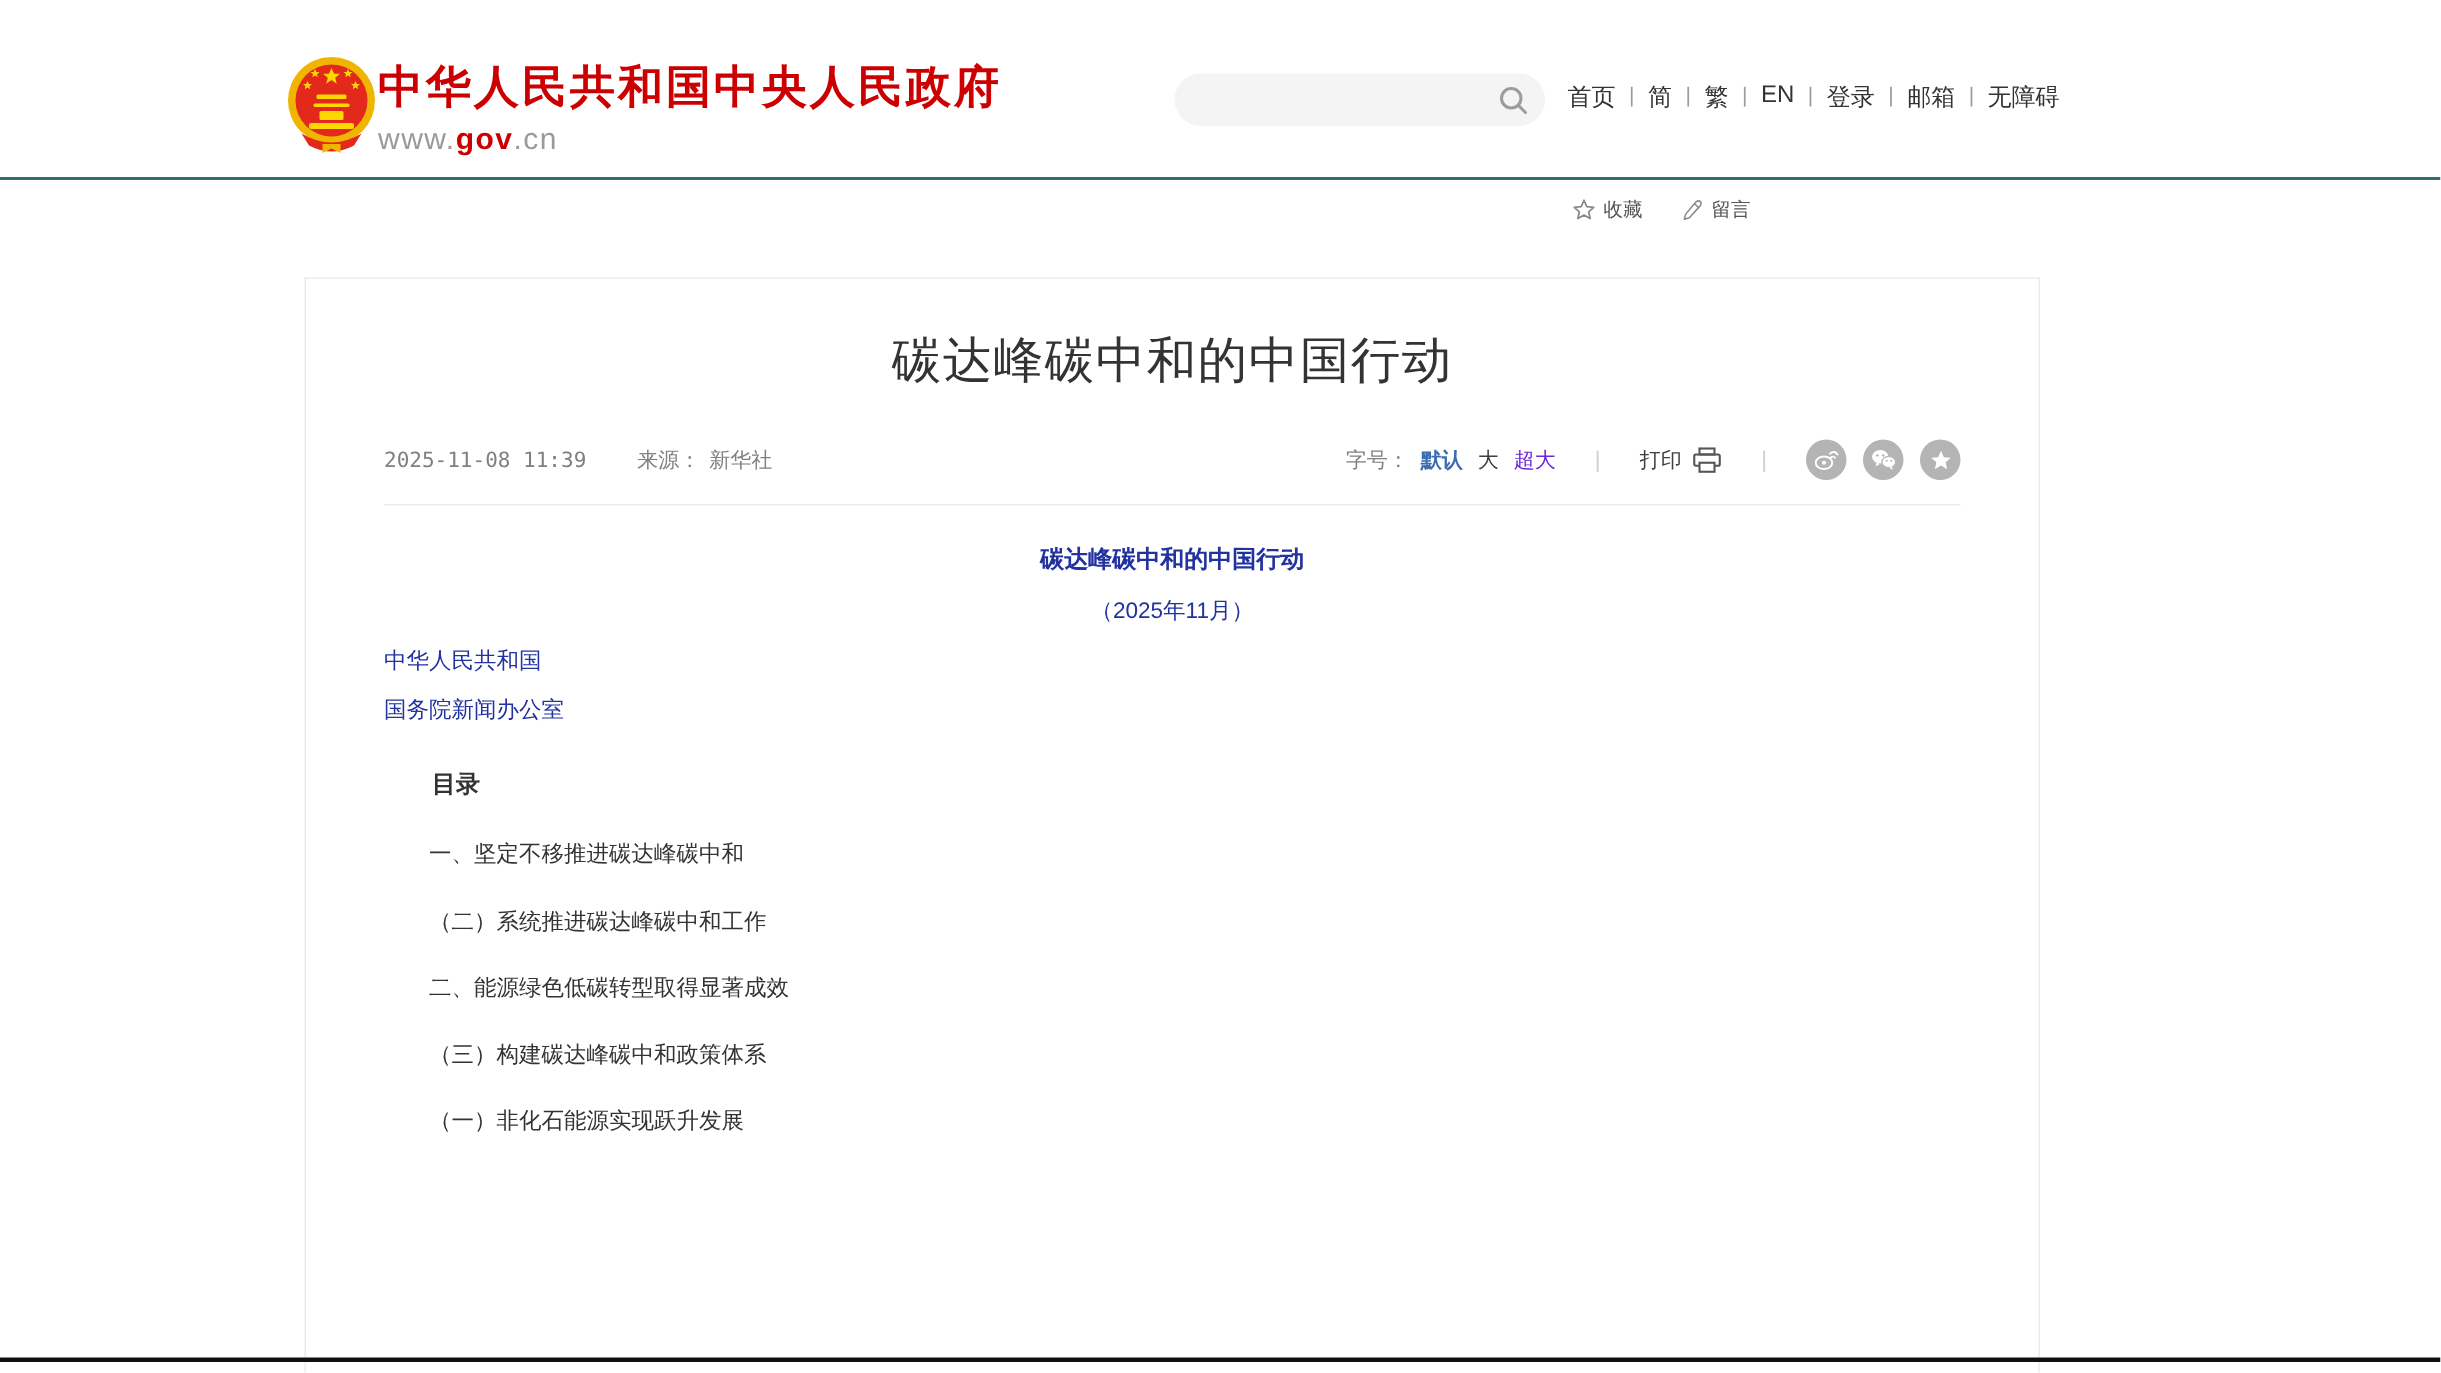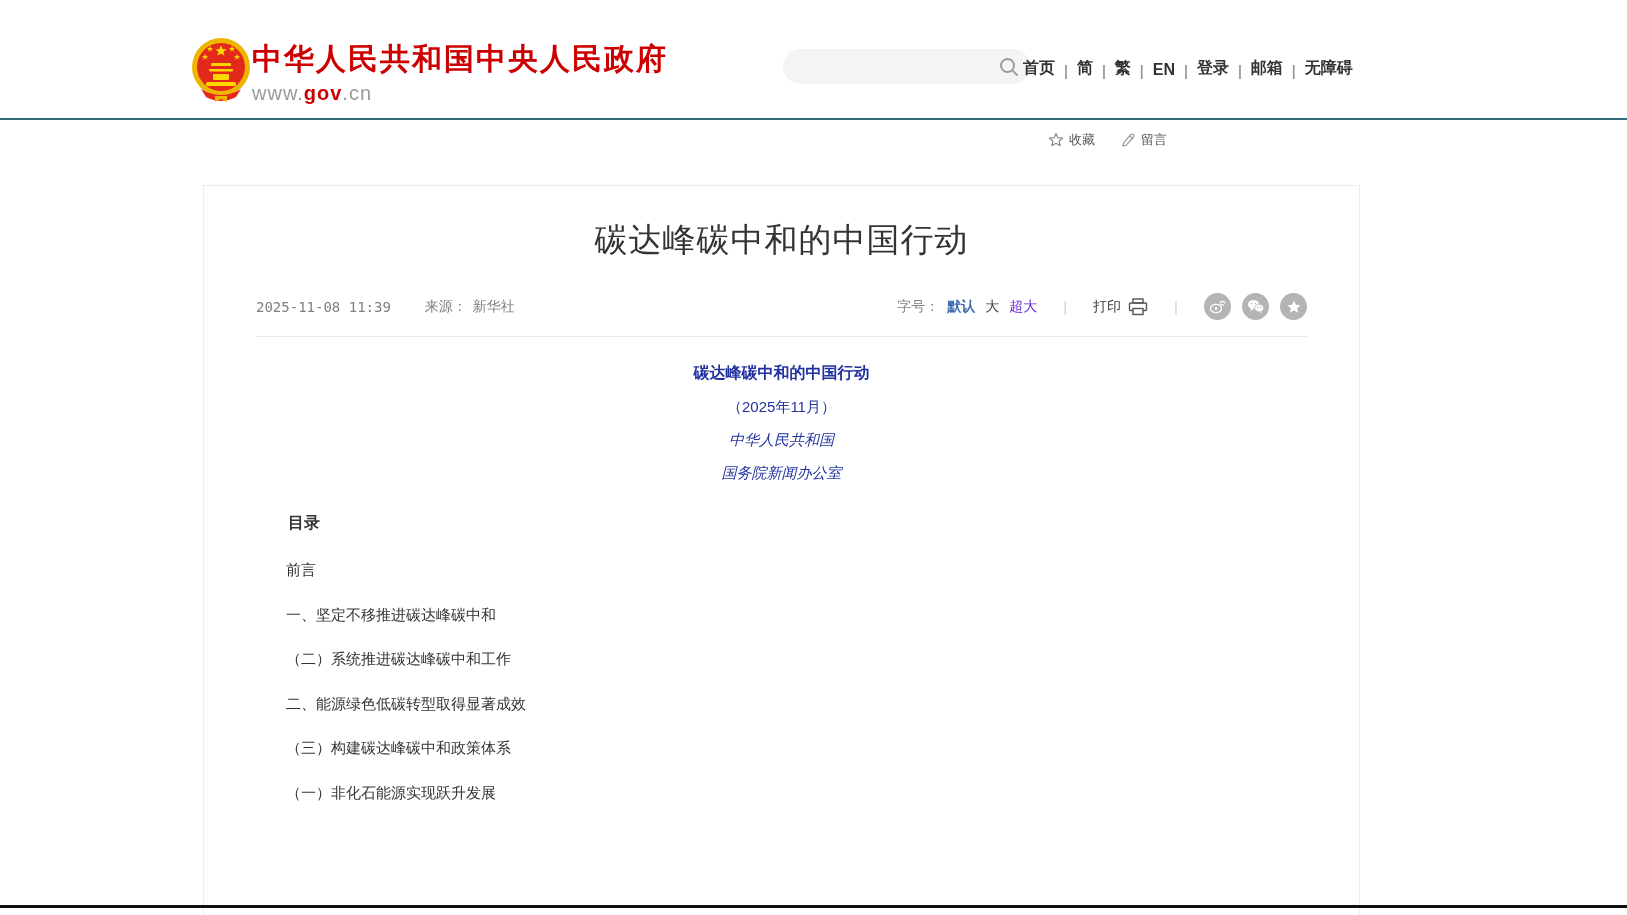--- a/index.html
+++ b/index.html
@@ -12,21 +12,21 @@
   
   .header { position:absolute; left:0; top:0; width:1627px; height:120px; background:#fff; border-bottom:2px solid #356a79; }
   .emblem { position:absolute; left:189px; top:36px; width:64px; height:68px; }
   .site-block { position:absolute; left:252px; top:42px; }
   .site-title { font-size:30px; font-weight:bold; color:#cc0000; letter-spacing:2px; line-height:1.1; }
   .site-url { font-size:20px; margin-top:7px; color:#9a9a9a; letter-spacing:1px; }
   .site-url .red { color:#cc0000; font-weight:bold; }
   .search { position:absolute; left:783px; top:49px; width:247px; height:35px; background:#f4f4f4; border-radius:18px; }
   .search input { position:absolute; left:0; top:0; width:100%; height:100%; border:none; outline:none; background:transparent; border-radius:18px; padding:0 44px 0 18px; font-size:14px; color:#333; }
   .search .search-btn { position:absolute; right:9px; top:6px; width:24px; height:24px; border:none; background:transparent; cursor:pointer; }
-  .nav { position:absolute; left:1023px; top:55px; height:24px; display:flex; align-items:flex-end; font-size:16px; color:#333; white-space:nowrap;font-weight:bold; }
+  .nav { position:absolute; left:1045px; top:55px; height:24px; display:flex; align-items:flex-start; font-size:16px; color:#333; white-space:nowrap; }
   .nav .sep { color:#b05a5a; margin:0 9px; font-size:14px; color:#9b9b9b; }
   .nav span[data-interactable="true"] { cursor:pointer; }
   
   .toolbar { position:absolute; left:1048px; top:131px; display:flex; gap:26px; font-size:13px; color:#555; align-items:center; }
   .toolbar .tool { display:flex; align-items:center; gap:5px; cursor:pointer; }
   
   .card { position:absolute; left:203px; top:185px; width:1157px; height:731px; background:#fff; border:1px solid #ececec; border-bottom:none; }
   .article-title { margin-top:32px; text-align:center; font-size:33px; font-weight:500; color:#333; letter-spacing:1px; }
   .meta { margin:30px 52px 0 52px; padding-bottom:16px; border-bottom:1px solid #ebebeb; display:flex; justify-content:space-between; align-items:center; font-size:14px; color:#808080; }
   .meta-left { display:flex; align-items:center; }
@@ -40,21 +40,21 @@
   .fs-xlarge { color:#6d28d9; margin-left:10px; cursor:pointer; }
   .vsep { color:#cfcfcf; margin:0 26px; font-size:15px; }
   .print { display:flex; align-items:center; gap:7px; color:#3f3f3f; cursor:pointer; }
   .share-icons { display:flex; align-items:center; gap:11px; }
   .share-circle { width:27px; height:27px; border-radius:50%; background:#b4b4b4; display:flex; align-items:center; justify-content:center; cursor:pointer; }
   
   .body-col { padding:0 52px; font-size:15px; color:#333; }
   .lead { margin-top:38px; text-indent:2em; line-height:1.7; }
   .doc-title { margin-top:26px; text-align:center; font-size:16px; font-weight:bold; color:#2233a0; }
   .doc-date { margin-top:14px; text-align:center; font-size:15px; color:#2233a0; }
-  .doc-org { margin-top:14px; text-align:center; font-size:15px; color:#2233a0; font-family:"Liberation Serif", serif;font-style:italic; }
+  .doc-org { margin-top:14px; text-align:left; font-size:15px; color:#2233a0; font-family:"Liberation Serif", serif; }
   .toc-heading { margin-top:30px; text-indent:2em; font-size:16px; font-weight:bold; color:#333; }
   .toc-item { margin-top:28px; text-indent:2em; font-size:15px; color:#333; line-height:1.1; }
   
   .bottom-line { position:absolute; left:0; top:905px; width:1627px; height:3px; background:#101010; }
 </style>
 </head>
 <body>
 
 <div class="header" data-interactable="false">
 
@@ -179,21 +179,20 @@
       </span>
     </div>
   </div>
 
   <div class="body-col" data-interactable="false">
     <p class="doc-title" data-interactable="false">碳达峰碳中和的中国行动</p>
     <p class="doc-date" data-interactable="false">（2025年11月）</p>
     <p class="doc-org" data-interactable="false">中华人民共和国</p>
     <p class="doc-org" data-interactable="false">国务院新闻办公室</p>
     <p class="toc-heading" data-interactable="false">目录</p>
-    <p class="toc-item" data-interactable="false">前言</p>
     <p class="toc-item" data-interactable="false">一、坚定不移推进碳达峰碳中和</p>
     <p class="toc-item" data-interactable="false">（二）系统推进碳达峰碳中和工作</p>
     <p class="toc-item" data-interactable="false">二、能源绿色低碳转型取得显著成效</p>
     <p class="toc-item" data-interactable="false">（三）构建碳达峰碳中和政策体系</p>
     <p class="toc-item" data-interactable="false">（一）非化石能源实现跃升发展</p>
   </div>
 </div>
 
 <div class="bottom-line" data-interactable="false"></div>
 

